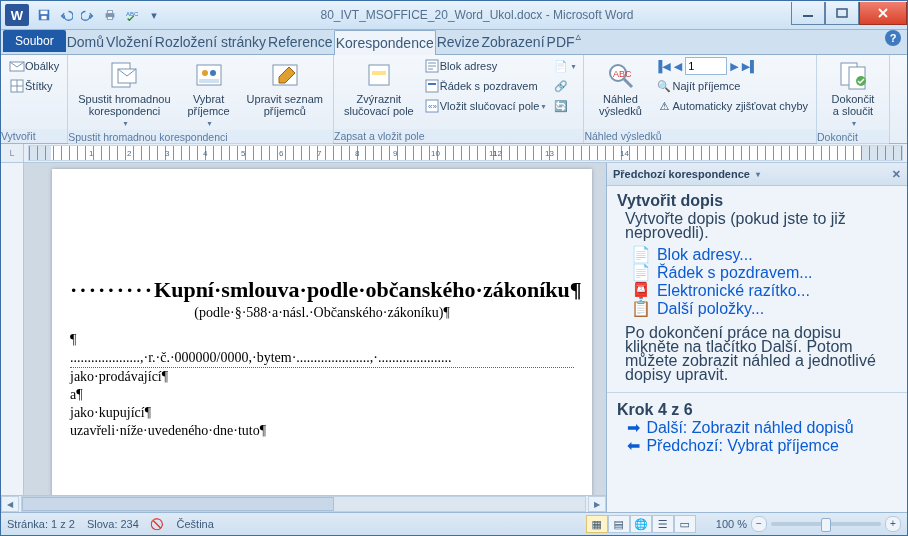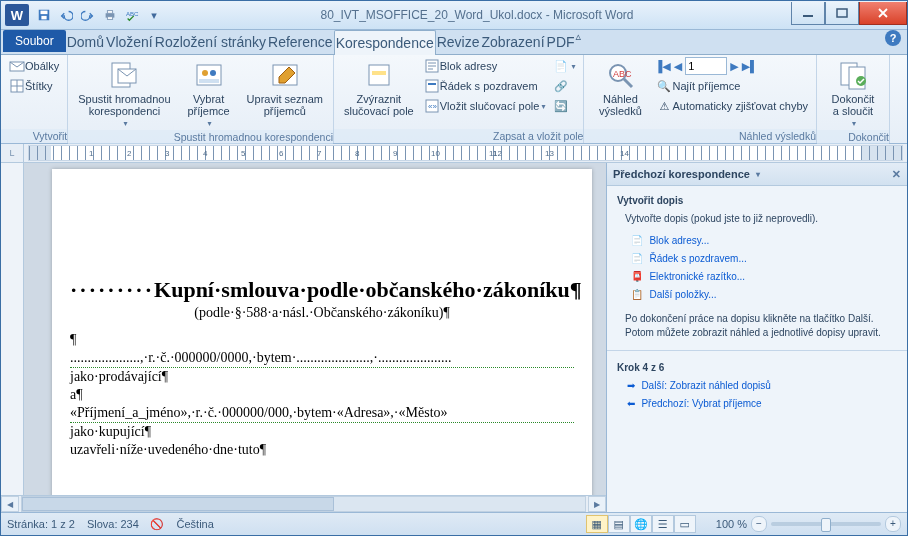--- a/index.html
+++ b/index.html
@@ -19,21 +19,21 @@
 .tabs{height:24px;display:flex;align-items:flex-start;gap:0;padding-left:2px;border-bottom:1px solid #8faecb}
 .file-tab{background:#1e5aa8;color:#fff;padding:4px 12px 4px 12px;font-size:12px;border-radius:2px 2px 0 0;margin-bottom:-1px;cursor:pointer}
 .tab{padding:4px 1px;color:#3b5a7a;cursor:pointer;font-size:14px}
 .tab.active{background:#eef4fa;border:1px solid #8faecb;border-bottom:1px solid #eef4fa;border-radius:2px 2px 0 0;margin-bottom:-1px}
 .tabs .help{margin-left:auto;margin-right:6px;width:16px;height:16px;border-radius:8px;background:#3e7ac0;color:#fff;display:flex;align-items:center;justify-content:center;font-weight:bold;font-size:11px;cursor:pointer}
 .tabs .minrib{margin-right:4px;color:#3b5a7a;cursor:pointer}
 
 .ribbon{height:88px;background:linear-gradient(#f4f8fc,#e6eef7);border-bottom:1px solid #9ab8d6;display:flex}
 .group{border-right:1px solid #c3d5e8;display:flex;flex-direction:column;padding:2px 6px 0 6px}
 .group-body{flex:1;display:flex;align-items:flex-start;gap:4px}
-.group-label{text-align:right;color:#5a7aa0;font-size:10.5px;padding:1px 0;background:rgba(220,233,246,.6);margin:0 -6px}
+.group-label{text-align:left;color:#5a7aa0;font-size:10.5px;padding:1px 0;background:rgba(220,233,246,.6);margin:0 -6px}
 .bigbtn{display:flex;flex-direction:column;align-items:center;justify-content:flex-start;gap:2px;padding:2px 4px;cursor:pointer;text-align:center;min-width:52px}
 .bigbtn .ic{width:32px;height:32px;display:flex;align-items:center;justify-content:center}
 .bigbtn .lbl{font-size:11px;line-height:12px;color:#2d4560;white-space:pre-line}
 .smbtn{display:flex;align-items:center;padding:1px 2px;cursor:pointer;color:#2d4560;white-space:nowrap}
 .smbtn .ic{width:16px;height:16px;display:flex;align-items:center;justify-content:center}
 .vcol{display:flex;flex-direction:column;gap:2px}
 .dd{font-size:8px;color:#5a7aa0;margin-left:2px}
 .recinput{width:36px;height:16px;border:1px solid #9ab8d6;background:#fff;font-size:11px;text-align:left;padding:0 2px}
 
 .rulerbar{height:18px;background:#e7eef6;border-bottom:1px solid #b3c9de;display:flex;align-items:center}
@@ -53,21 +53,21 @@
 .page p{margin:0;font-size:14px;line-height:18px}
 .hscroll{height:16px;background:#e7eef6;border-top:1px solid #b3c9de;display:flex;align-items:center}
 .hscroll .track{flex:1;height:14px;background:#dbe6f1;border:1px solid #c0d1e2;margin:0 2px;position:relative}
 .hscroll .thumb{position:absolute;top:0;bottom:0;left:0;width:55%;background:#c8d8e8;border:1px solid #a9c0d8}
 .hscroll .arr{width:16px;height:14px;border:1px solid #c0d1e2;background:#e9f1f9;display:flex;align-items:center;justify-content:center;cursor:pointer;font-size:8px;color:#5a7aa0}
 
 .pane{width:300px;background:#eef4fa;border-left:1px solid #9ab8d6;display:flex;flex-direction:column}
 .pane-hd{height:22px;background:linear-gradient(#e3ecf6,#d2e1f0);display:flex;align-items:center;padding:0 6px;border-bottom:1px solid #b3c9de;font-weight:bold;color:#2d4560}
 .pane-hd .pclose{margin-left:auto;cursor:pointer;color:#5a7aa0}
 .pane-hd .pdd{margin-left:6px;cursor:pointer;color:#5a7aa0;font-size:8px}
-.pane-body{flex:1;padding:8px 10px;overflow:auto;color:#2d4560;font-size:10px;line-height:14px}
+.pane-body{flex:1;padding:8px 10px;overflow:auto;color:#2d4560;font-size:16px;line-height:14px}
 .pane-body b.sec{font-weight:bold;display:block;margin-bottom:4px}
 .pane-body .link{color:#0b5bd3;cursor:pointer;display:flex;align-items:center;gap:6px;margin:4px 0 4px 14px}
 .pane-body .navlink{color:#0b5bd3;cursor:pointer;display:flex;align-items:center;gap:6px;margin:4px 0 4px 10px}
 .pane-body hr{border:none;border-top:1px solid #c3d5e8;margin:10px -10px}
 
 .status{height:22px;background:linear-gradient(#dfeaf5,#cfe0f1);border-top:1px solid #9ab8d6;display:flex;align-items:center;padding:0 6px;gap:12px;color:#3b5a7a;font-size:11px}
 .status .views{margin-left:auto;display:flex;gap:0}
 .viewbtn{width:20px;height:16px;border:1px solid #b3c9de;background:#eef4fa;display:flex;align-items:center;justify-content:center;cursor:pointer}
 .viewbtn.active{background:#fff3c7;border-color:#e0c36f}
 .zoom{display:flex;align-items:center;gap:4px;margin-left:8px}
@@ -367,21 +367,20 @@
       <div style="display:flex;flex:1;min-height:0">
         <div class="vruler"></div>
         <div class="page-viewport">
           <div class="page">
             <h1><span class="dotted">·········</span><span>Kupní·smlouva·podle·občanského·zákoníku¶</span></h1>
             <div class="sub">(podle·§·588·a·násl.·Občanského·zákoníku)¶</div>
             <p>¶</p>
             <p style="border-bottom:1px dotted #2a8a2a">....................,·r.·č.·000000/0000,·bytem·.....................,·.....................</p>
             <p>jako·prodávající¶</p>
             <p>a¶</p>
-            <p style="border-bottom:1px dotted #2a8a2a">«Příjmení_a_jméno»,·r.·č.·000000/000,·bytem·«Adresa»,·«Město»</p>
             <p>jako·kupující¶</p>
             <p>uzavřeli·níže·uvedeného·dne·tuto¶</p>
           </div>
         </div>
       </div>
       <div class="hscroll">
         <div class="arr">◀</div>
         <div class="track">
             <div class="thumb"></div>
           </div>

